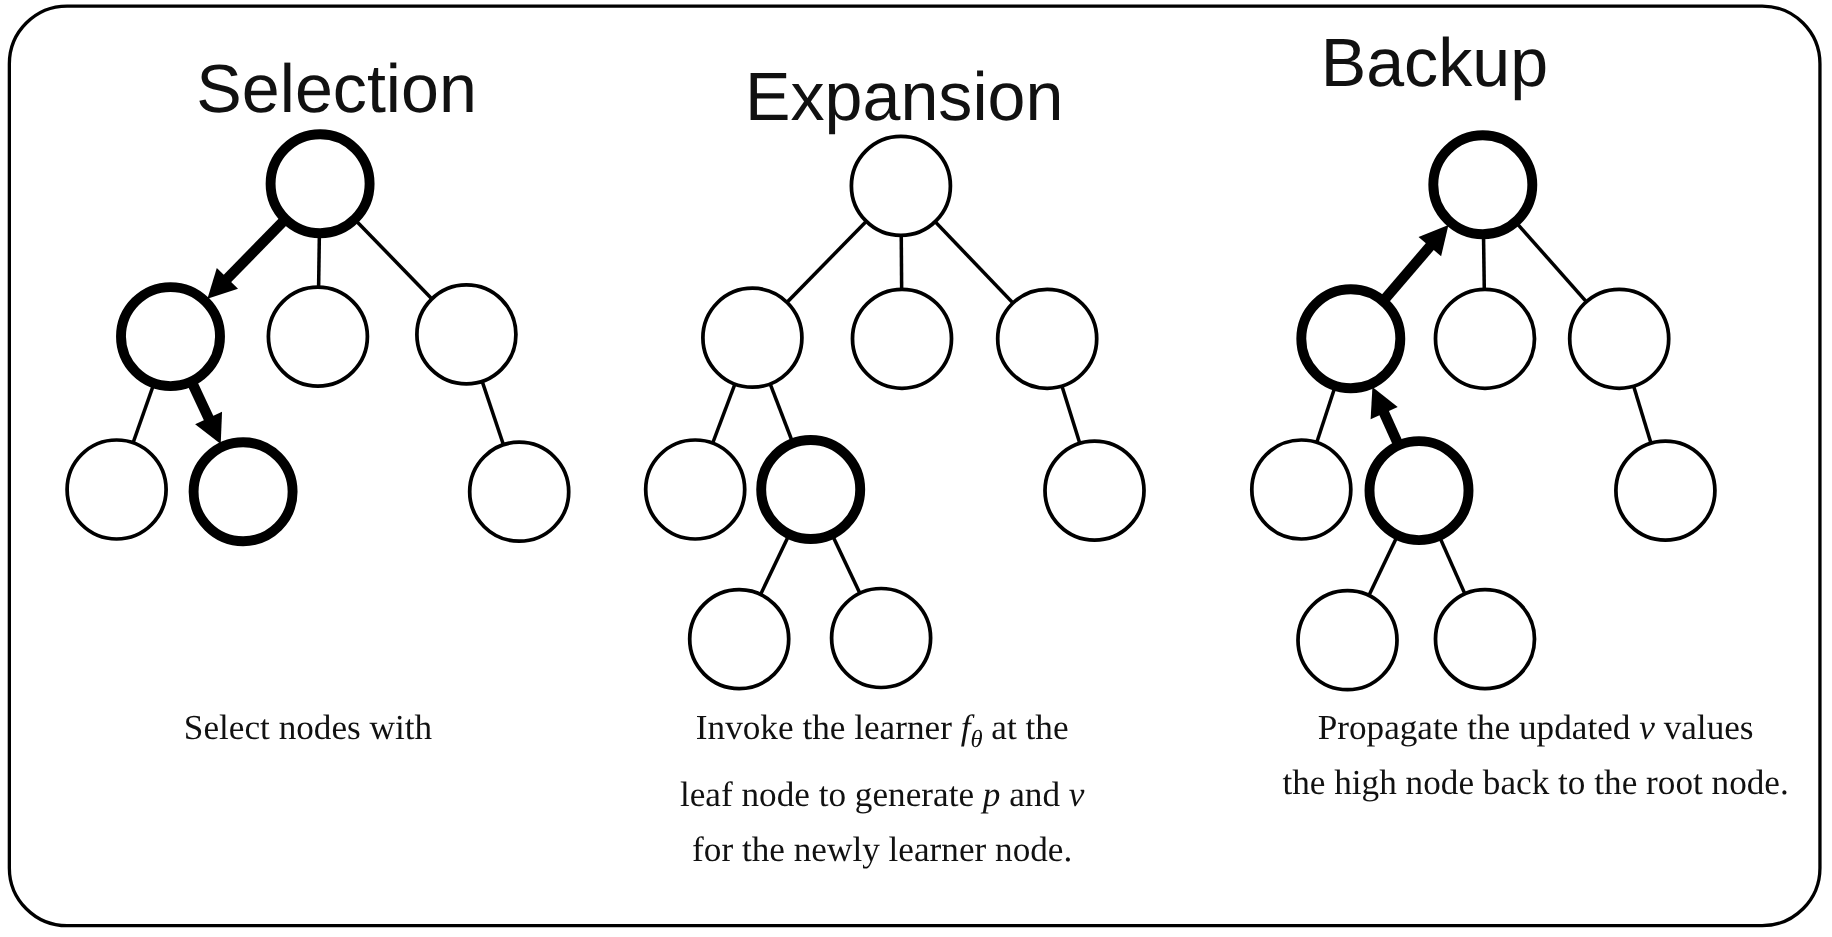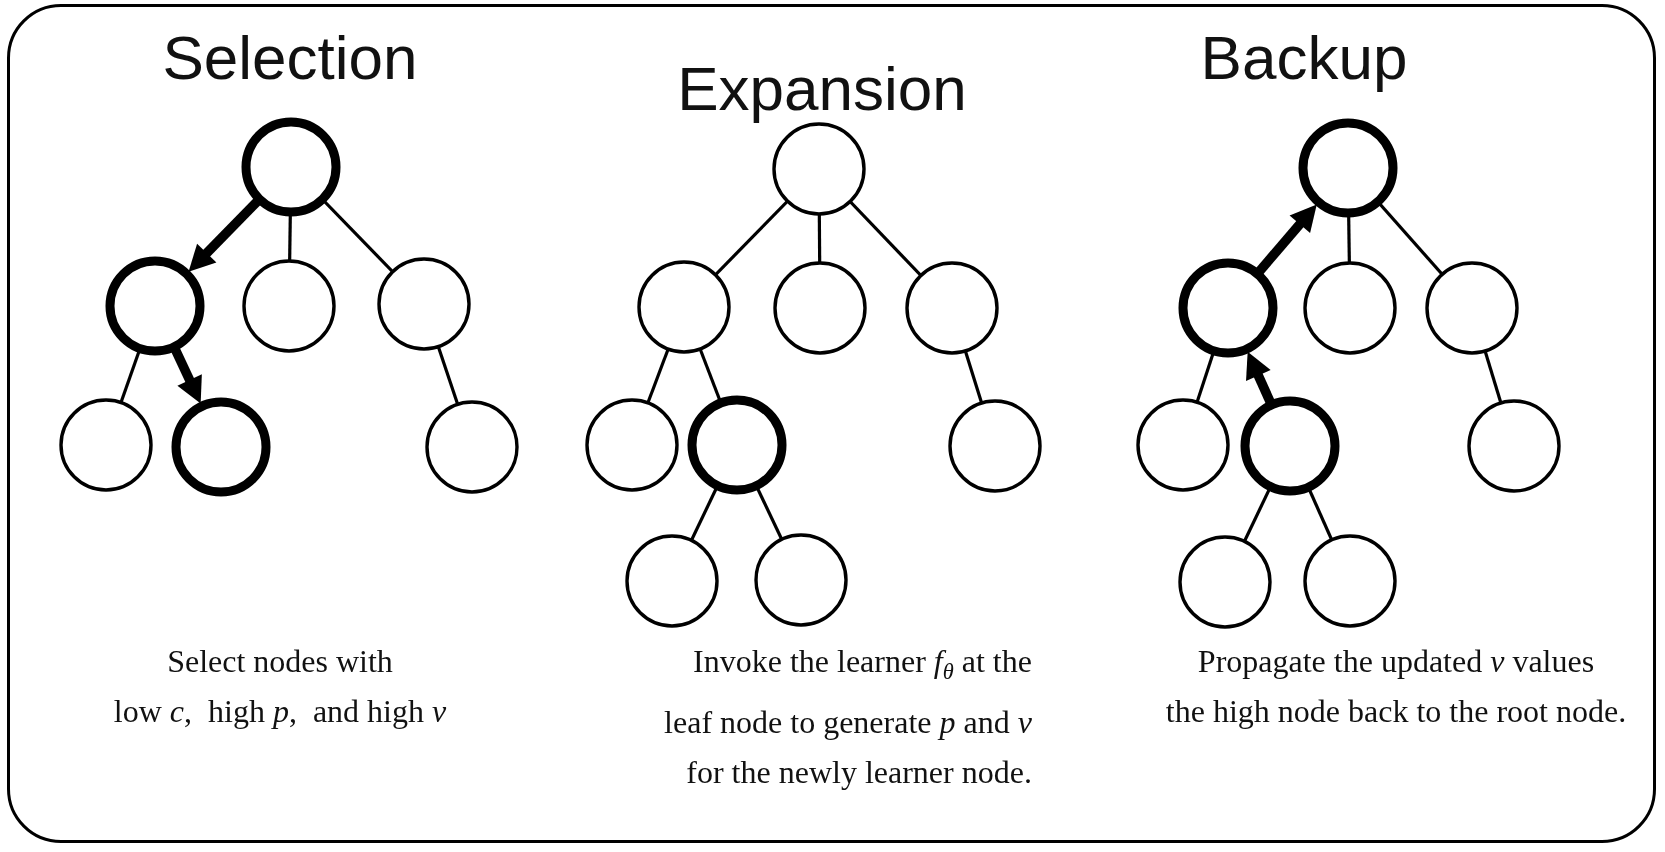--- a/index.html
+++ b/index.html
@@ -89,29 +89,28 @@
       <circle cx="1514" cy="446" r="45" class="node"></circle>
       <circle cx="1225" cy="582" r="45" class="node"></circle>
       <circle cx="1350" cy="581" r="45" class="node"></circle>
       <line x1="1257.9364031789746" y1="273.07419629119636" x2="1303.095395231538" y2="220.38870556320546" class="arrow-line"></line>
       <polygon points="1316.7620140741135,204.44431691353424 1310.0914024961899,232.97067211668752 1289.5914742323266,215.39930503337638" class="arrow-head"></polygon>
       <line x1="1271.1485136137123" y1="404.04023997890823" x2="1256.2772295794314" y2="370.93964003163774" class="arrow-line"></line>
       <polygon points="1247.6711162291697,351.7840974133132 1270.640581584131,369.9679820727372 1246.0120267891423,381.0329849516452" class="arrow-head"></polygon>
     </g>
   </svg>
 
-<div class="panel-title" style="left: 290px;">Selection</div>
+<div class="panel-title" style="left: 306px; margin-top: 24px;">Selection</div>
 <div class="panel-title" style="left: 822px; margin-top: 31px;">Expansion</div>
 <div class="panel-title" style="left: 1304px;">Backup</div>
 
 <div class="panel-caption" style="left: 280px;">
     <div><span>Select nodes with</span></div>
-    <div><span>low </span><span class="math">c</span><span>,&nbsp; high </span><span class="math">p</span><span>,&nbsp; and high </span><span class="math">v</span></div>
   </div>
-<div class="panel-caption" style="left: 848px; text-align: right;">
+<div class="panel-caption" style="left: 802px;">
     <div><span>Invoke the learner </span><span class="math">f</span><span class="sub">θ</span><span> at the</span></div>
     <div><span>leaf node to generate </span><span class="math">p</span><span> and </span><span class="math">v</span></div>
     <div><span>for the newly learner node.</span></div>
   </div>
 <div class="panel-caption" style="left: 1396px;">
     <div><span>Propagate the updated </span><span class="math">v</span><span> values</span></div>
     <div><span>the high node back to the root node.</span></div>
   </div>
 
 </body></html>

